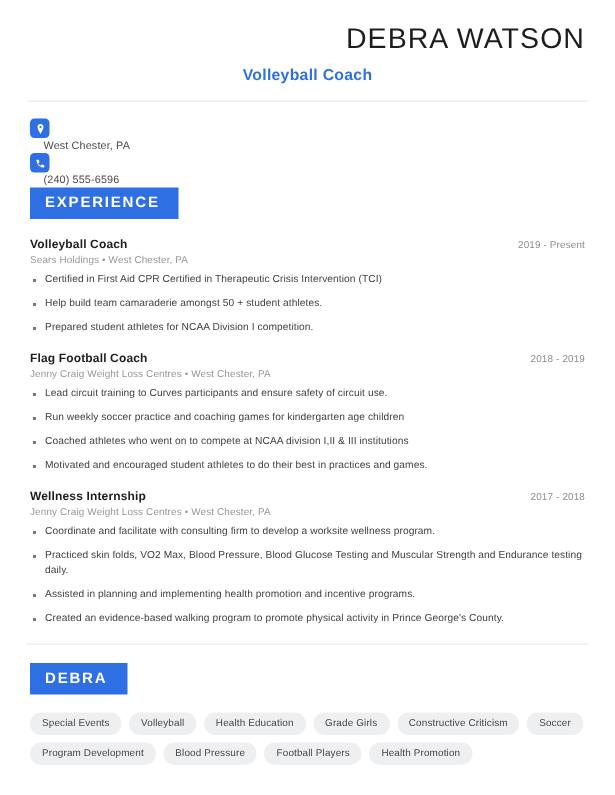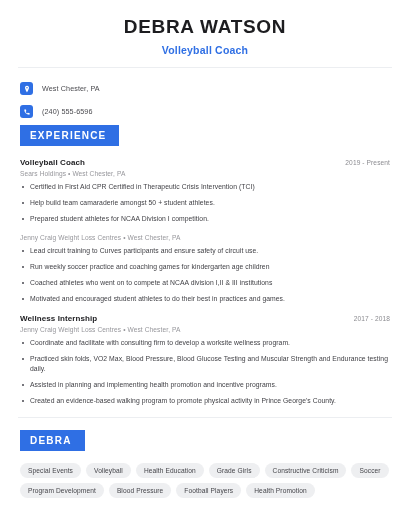--- a/index.html
+++ b/index.html
@@ -21,48 +21,49 @@
     position: relative;
   }
 
   
   .header {
     padding: 16px 20px 0 20px;
     text-align: center;
   }
   .name {
     font-size: 19px;
-    font-weight: bold;
+    font-weight: normal;
     color: #1d1d20;
     letter-spacing: 0.7px;
     line-height: 22px;
     margin: 0;
+    text-align: right;
   }
   .role {
     font-size: 10.5px;
     font-weight: bold;
     color: #2f6fe4;
     letter-spacing: 0.2px;
     margin-top: 6px;
   }
   .divider {
     margin: 11px 18px 0 18px;
     border-top: 1px solid #eceef1;
     height: 0;
   }
 
   
   .contact {
     padding: 11px 20px 0 20px;
   }
   .contact-row {
     display: flex;
-    align-items: center;
     height: 19px;
     margin-bottom: 4px;
+    flex-direction: column;
   }
   .ico {
     width: 13px;
     height: 13px;
     border-radius: 3px;
     background: #2f6fe4;
     display: flex;
     align-items: center;
     justify-content: center;
     flex: 0 0 auto;
@@ -202,20 +203,24 @@
         </div>
         <div class="job-sub">Sears Holdings  •  West Chester, PA</div>
         <ul class="bullets">
           <li>Certified in First Aid CPR Certified in Therapeutic Crisis Intervention (TCI)</li>
           <li>Help build team camaraderie amongst 50 + student athletes.</li>
           <li>Prepared student athletes for NCAA Division I competition.</li>
         </ul>
       </div>
 
       <div class="job">
+        <div class="job-top">
+          <span class="job-title">Flag Football Coach</span>
+          <span class="job-date">2018 - 2019</span>
+        </div>
         <div class="job-sub">Jenny Craig Weight Loss Centres  •  West Chester, PA</div>
         <ul class="bullets">
           <li>Lead circuit training to Curves participants and ensure safety of circuit use.</li>
           <li>Run weekly soccer practice and coaching games for kindergarten age children</li>
           <li>Coached athletes who went on to compete at NCAA division I,II &amp; III institutions</li>
           <li>Motivated and encouraged student athletes to do their best in practices and games.</li>
         </ul>
       </div>
 
       <div class="job">

